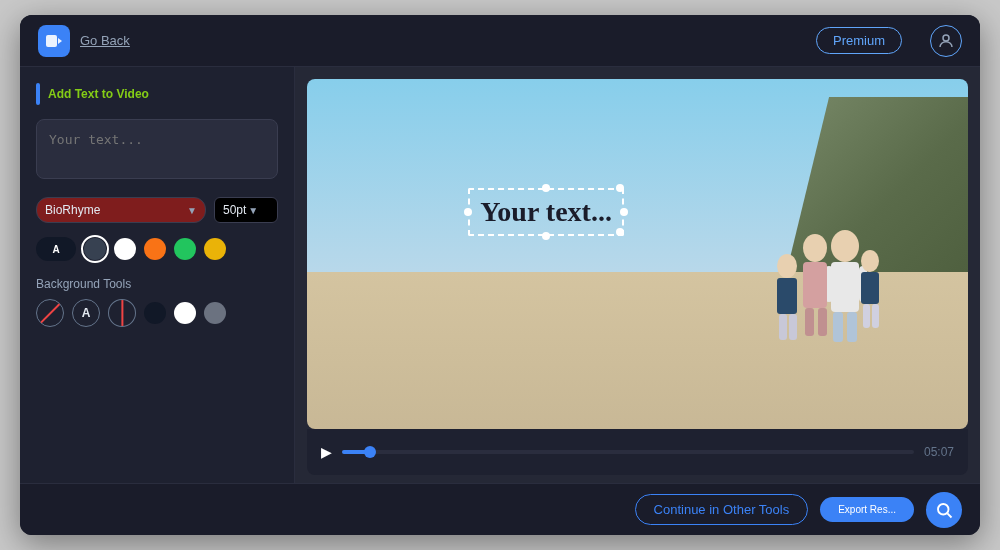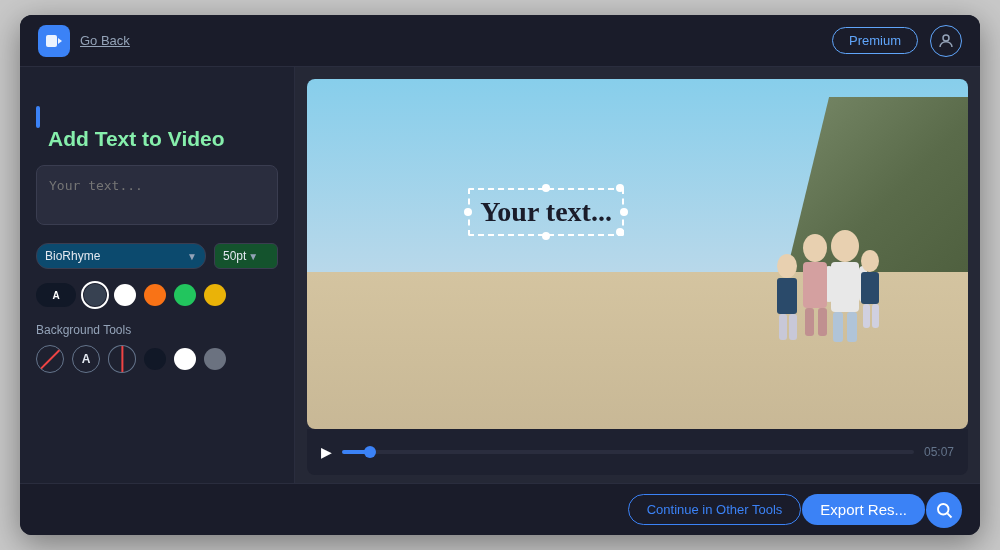--- a/index.html
+++ b/index.html
@@ -52,21 +52,21 @@
       color: #94a3b8;
       font-size: 13px;
       cursor: pointer;
       text-decoration: underline;
       background: none;
       border: none;
     }
     .header-right {
       display: flex;
       align-items: center;
-      gap: 12px;
+      gap: 28px;
       justify-content: flex-end;
     }
     .premium-btn {
       border: 1.5px solid #60a5fa;
       background: transparent;
       color: #60a5fa;
       border-radius: 20px;
       padding: 5px 16px;
       font-size: 13px;
       cursor: pointer;
@@ -102,24 +102,23 @@
       gap: 8px;
       margin-bottom: 14px;
     }
     .sidebar-accent-bar {
       width: 4px;
       height: 22px;
       background: #3b82f6;
       border-radius: 2px;
     }
     .sidebar-title {
-      color: #86efac;
-      font-size: 21px;
+      color: #84cc16;
+      font-size: 12px;
       font-weight: 600;
-      margin-top: 44px;
     }
     .sidebar-label {
       color: #94a3b8;
       font-size: 12px;
       margin-bottom: 8px;
     }
     .text-input-box {
       width: 100%;
       background: #2a2d3e;
       border: 1px solid #3a3d50;
@@ -131,34 +130,34 @@
       resize: none;
       outline: none;
       margin-bottom: 14px;
     }
     .font-controls {
       display: flex;
       gap: 8px;
       margin-bottom: 14px;
     }
     .font-select {
-      background: #0c4a6e;
+      background: #7f1d1d;
       border: 1px solid #3a3d50;
       border-radius: 12px;
       color: #e2e8f0;
       font-size: 12px;
       padding: 5px 8px;
       flex: 1;
       cursor: pointer;
       display: flex;
       align-items: center;
       justify-content: space-between;
     }
     .size-select {
-      background: #14532d;
+      background: #000000;
       border: 1px solid #3a3d50;
       border-radius: 6px;
       color: #e2e8f0;
       font-size: 12px;
       padding: 5px 8px;
       width: 64px;
       cursor: pointer;
       display: flex;
       align-items: center;
     }
@@ -380,40 +379,40 @@
       white-space: nowrap;
     }
     
     .bottom-bar {
       background: #1a1c2a;
       border-top: 1px solid #2a2d3e;
       padding: 10px 18px;
       display: flex;
       align-items: center;
       justify-content: flex-end;
-      gap: 1px;
+      gap: 12px;
       flex-shrink: 0;
       height: 52px;
     }
     .continue-btn {
       background: transparent;
       border: 1.5px solid #3b82f6;
       color: #3b82f6;
       border-radius: 20px;
       padding: 7px 18px;
       font-size: 13px;
       cursor: pointer;
     }
     .export-btn {
       background: #3b82f6;
       border: none;
       color: white;
       border-radius: 20px;
       padding: 7px 18px;
-      font-size: 15px;
+      font-size: 10px;
       cursor: pointer;
     }
     .search-fab {
       width: 36px;
       height: 36px;
       background: #3b82f6;
       border-radius: 50%;
       display: flex;
       align-items: center;
       justify-content: center;

